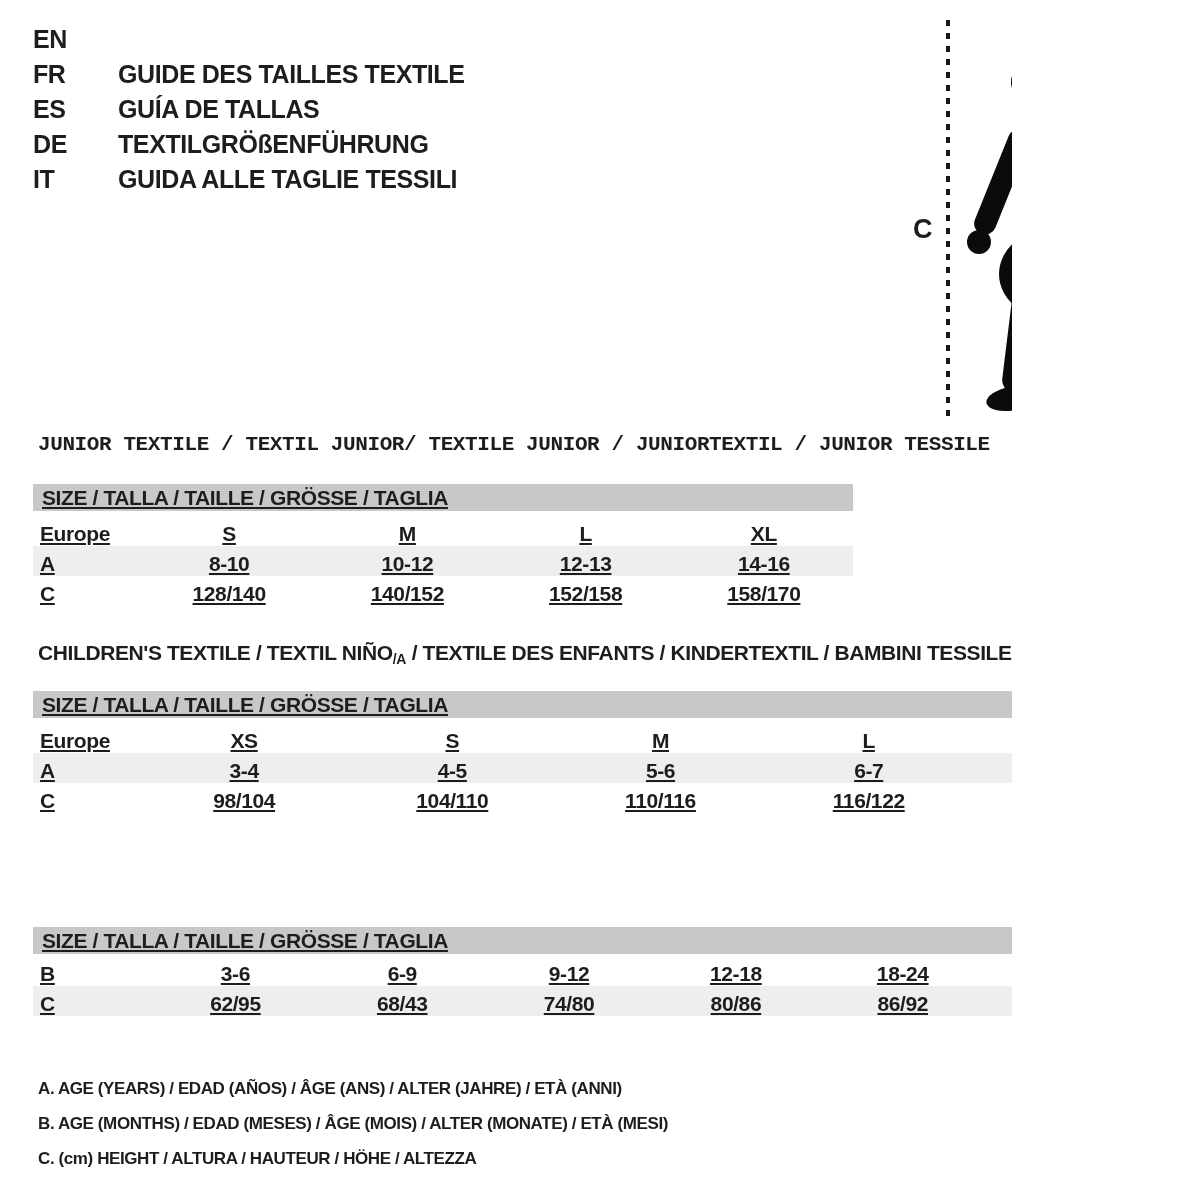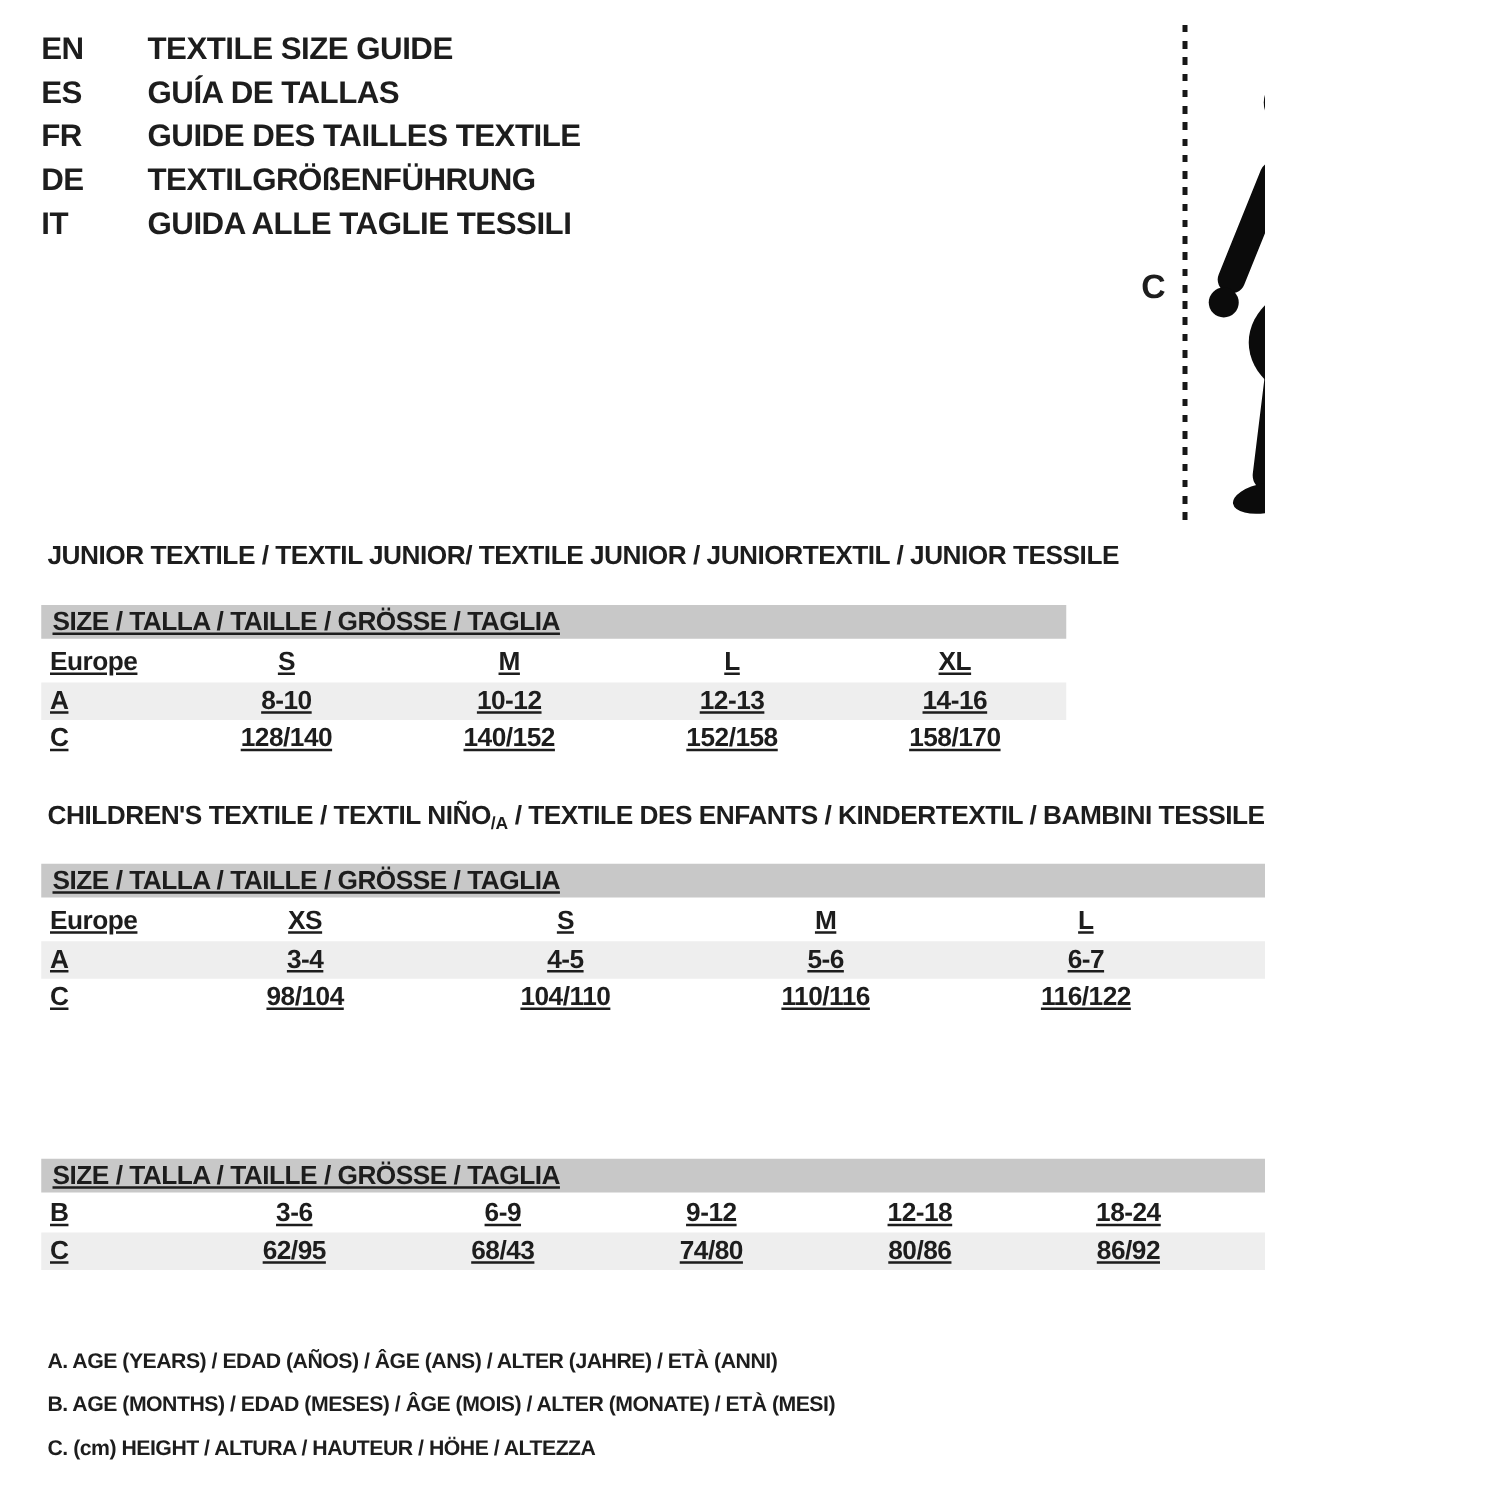--- a/index.html
+++ b/index.html
@@ -14,62 +14,61 @@
   .lang-code{width:85px;}
   
   .measure-c{position:absolute;left:913px;top:214px;font-size:27px;}
   .dash-line{
     position:absolute;left:946px;top:20px;width:4px;height:398px;
     background:repeating-linear-gradient(to bottom,#171717 0 6px,transparent 6px 13px);
   }
   .toddler{position:absolute;left:955px;top:12px;width:190px;height:410px;}
   
   .sec-title{position:absolute;left:38px;font-size:21px;white-space:nowrap;}
-  .t-junior{top:433px;}
+  .t-junior{top:433px;font-family:Liberation Mono, monospace;}
   .t-children{top:641px;}
   .t-babies{top:847px;line-height:33px;}
   .sub-a{font-size:14px;position:relative;top:4px;letter-spacing:-0.2px;}
   
   .table{position:absolute;text-decoration:underline;}
   .table1{left:33px;top:484px;width:820px;}
   .table2{left:33px;top:691px;width:1148px;}
   .table3{left:33px;top:927px;width:1148px;}
   .size-bar{
     height:27px;background:#c8c8c8;display:flex;align-items:center;
     padding-left:9px;font-size:21px;margin-bottom:2px;
   }
-  .trow{display:flex;align-items:center;font-size:21px;}
+  .trow{display:flex;align-items:flex-end;font-size:21px;}
   .hrow{height:33px;}
   .drow{height:30px;}
   .lbl{width:100px;padding-left:7px;}
   .cell{flex:1 1 0;text-align:center;}
   .shaded{background:#eeeeee;}
   .table3 .lbl{width:112px;}
   .table3 .trow{padding-right:28px;}
   
   .legend{position:absolute;left:38px;top:1071px;font-size:17px;line-height:35px;}
   .legend div{white-space:nowrap;}
 </style>
 </head>
 <body>
 
 <div class="canvas">
 
   <div class="lang-block">
     <div class="lang-row">
       <span class="lang-code">EN</span>
-      <span class="lang-label">TEXTILE SIZE GUIDE</span>
+    </div>
+    <div class="lang-row">
+      <span class="lang-code">FR</span>
+      <span class="lang-label">GUIDE DES TAILLES TEXTILE</span>
     </div>
     <div class="lang-row">
       <span class="lang-code">ES</span>
       <span class="lang-label">GUÍA DE TALLAS</span>
-    </div>
-    <div class="lang-row">
-      <span class="lang-code">FR</span>
-      <span class="lang-label">GUIDE DES TAILLES TEXTILE</span>
     </div>
     <div class="lang-row">
       <span class="lang-code">DE</span>
       <span class="lang-label">TEXTILGRÖßENFÜHRUNG</span>
     </div>
     <div class="lang-row">
       <span class="lang-code">IT</span>
       <span class="lang-label">GUIDA ALLE TAGLIE TESSILI</span>
     </div>
   </div>

